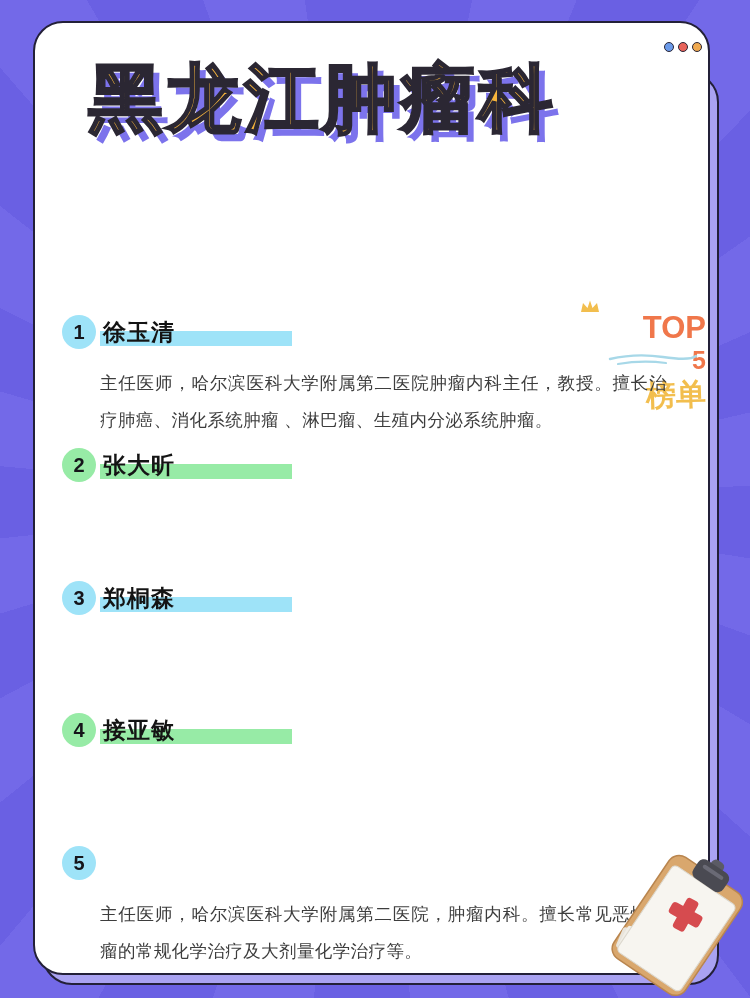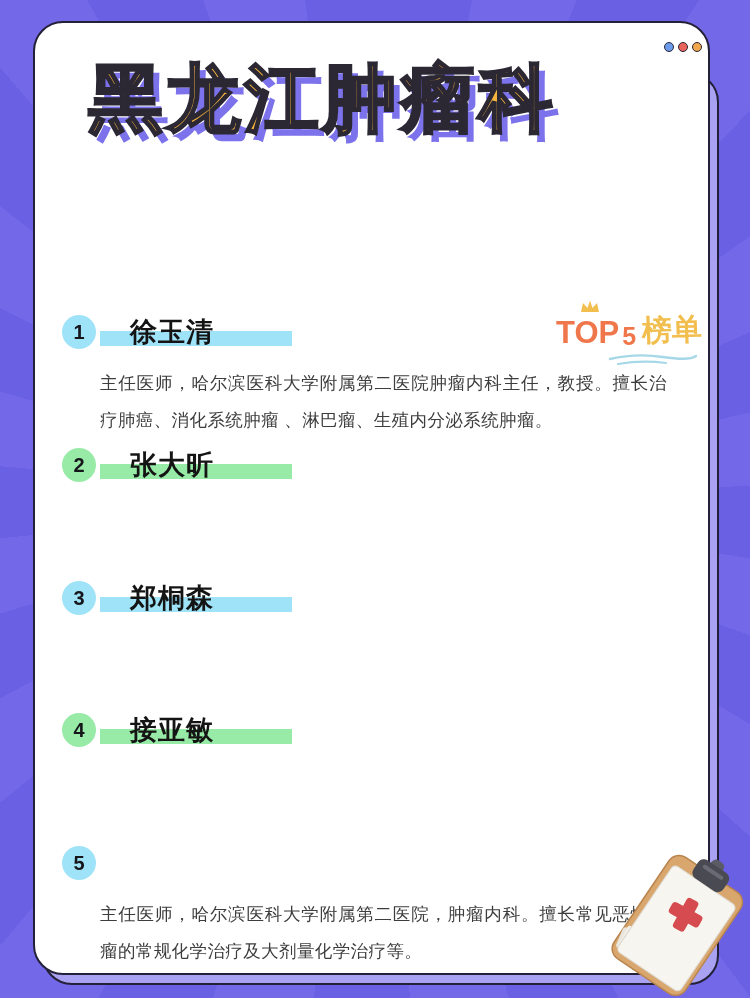--- a/index.html
+++ b/index.html
@@ -35,37 +35,37 @@
   .window-dots{position:absolute;left:664px;top:42px;display:flex;gap:4px;}
   .window-dots .dot{width:10px;height:10px;border-radius:50%;border:1.6px solid #2a2636;}
   .poster-title{
     position:absolute;left:33px;top:52px;width:579px;text-align:center;
     font-weight:900;font-size:74px;line-height:1.27;letter-spacing:4px;
     color:var(--title_fill);
     -webkit-text-stroke:2.5px var(--title_outline);
     text-shadow:7px 8px 0 var(--title_shadow);
   }
   .top5-logo{position:absolute;left:556px;top:310px;width:150px;height:58px;}
-  .top5-row{display:flex;align-items:flex-end;}
+  .top5-row{display:flex;align-items:flex-end;flex-direction:column;}
   .top5-top{font-size:31px;font-weight:900;color:var(--logo_orange);letter-spacing:0;}
   .top5-num{font-size:25px;font-weight:900;color:var(--logo_orange);margin-left:3px;line-height:1.15;}
   .top5-suffix{font-size:30px;font-weight:700;color:var(--logo_yellow);margin-left:6px;transform:rotate(-2deg);}
   .crown{position:absolute;left:23px;top:-11px;}
   .squiggle{position:absolute;left:52px;top:42px;}
   .expert-row{position:absolute;left:62px;width:610px;height:115px;}
   .rank-badge{
     position:absolute;left:0;top:0;width:34px;height:34px;border-radius:50%;
     display:flex;align-items:center;justify-content:center;
     font-size:20px;font-weight:800;color:#15151a;
   }
   .name-wrap{position:absolute;left:38px;top:-2px;width:192px;height:38px;}
   .name-highlight{position:absolute;left:0;top:18px;width:192px;height:15px;}
   .expert-name{
-    position:relative;z-index:1;font-size:27px;font-weight:800;
-    color:var(--text_dark);letter-spacing:1px;padding-left:3px;line-height:38px;margin-left:27px;
+    position:relative;z-index:1;font-size:23px;font-weight:800;
+    color:var(--text_dark);letter-spacing:1px;padding-left:3px;line-height:38px;
   }
   .expert-desc{
     position:absolute;left:38px;top:50px;width:567px;
     font-size:17.5px;line-height:36.5px;color:var(--text_body);
     letter-spacing:0.4px;text-align:justify;
   }
   .clipboard{position:absolute;left:605px;top:850px;width:145px;height:148px;}
 </style>
 </head>
 <body>

